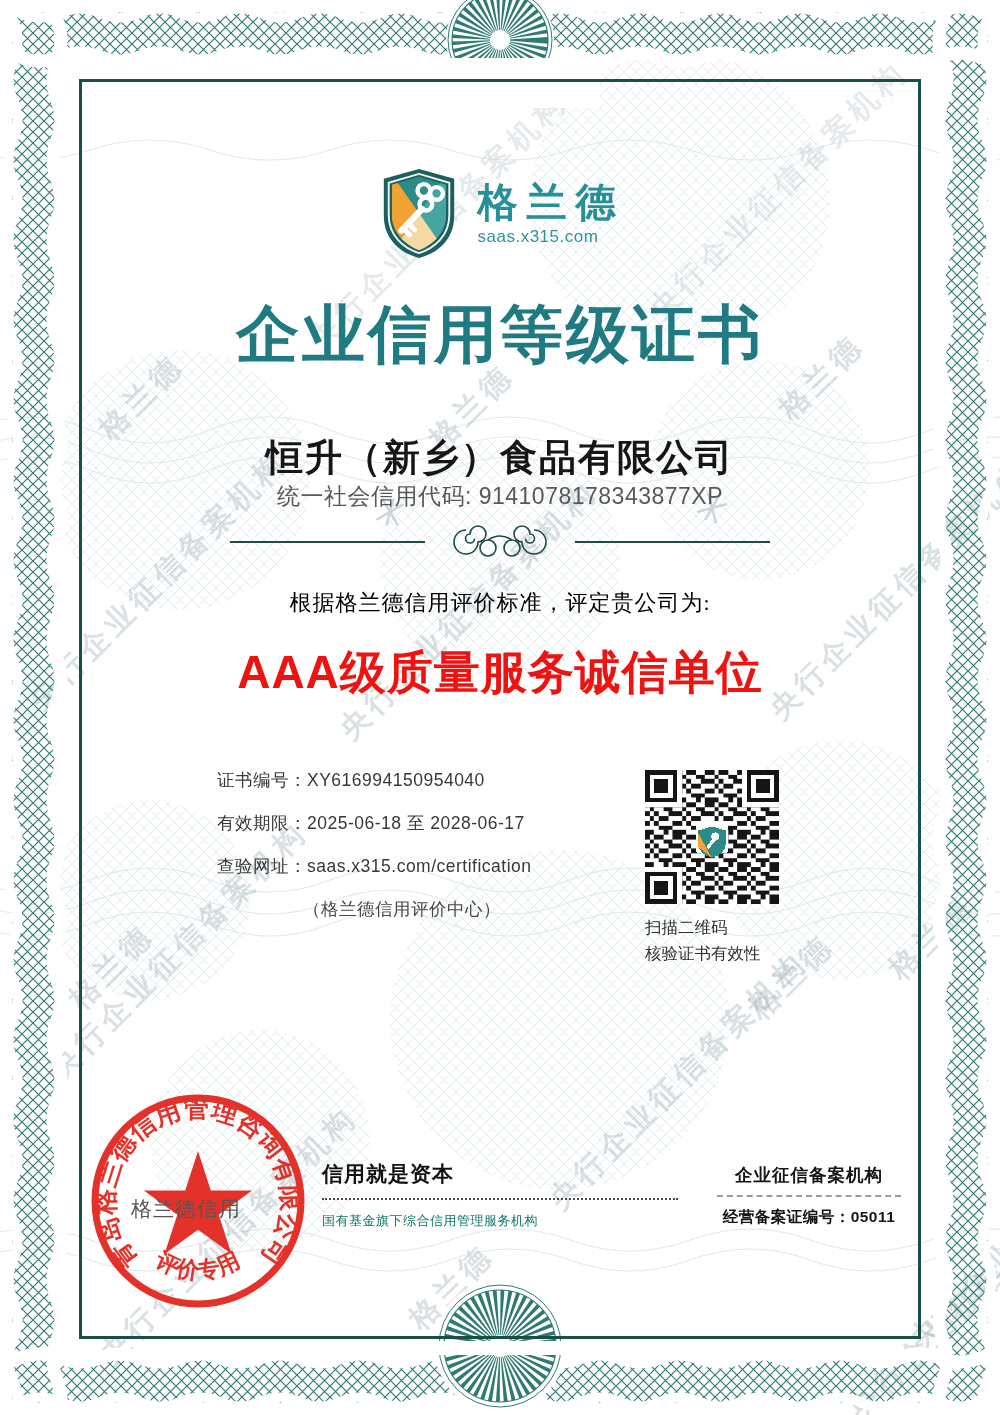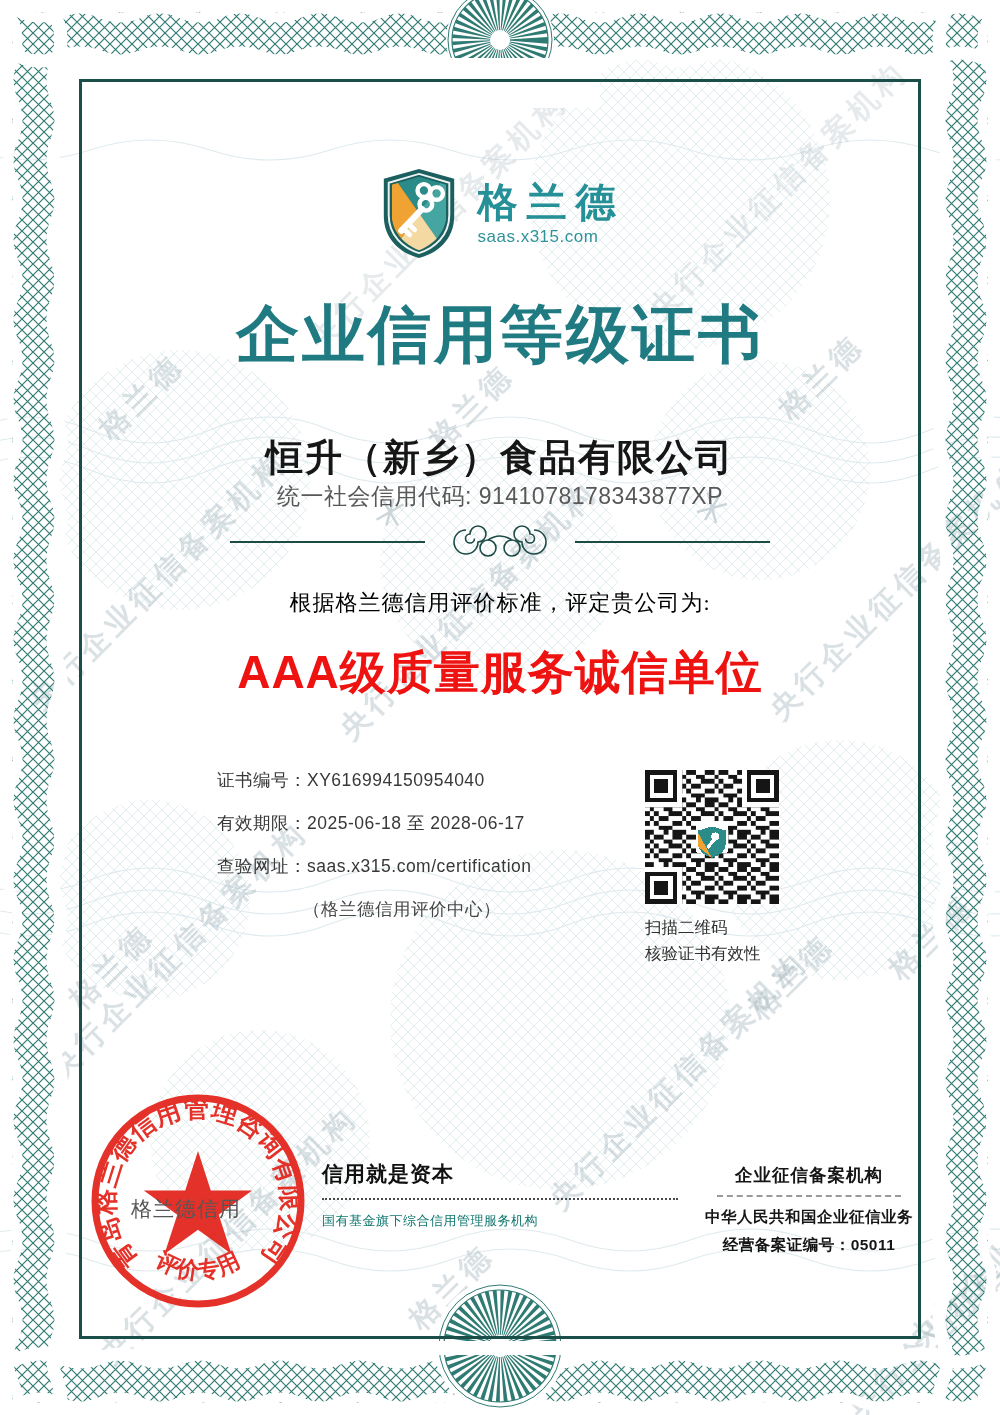--- a/index.html
+++ b/index.html
@@ -281,18 +281,17 @@
 
     <div class="f-center">
       <div class="f-title">信用就是资本</div>
       <div class="f-sep"></div>
       <div class="f-line">国有基金旗下综合信用管理服务机构</div>
     </div>
 
     <div class="f-right">
       <div class="f-title">企业征信备案机构</div>
       <div class="f-sep"></div>
-      <div class="f-line">中华人民共和国企业征信业务</div>
       <div class="f-line">经营备案证编号：05011</div>
     </div>
 
   </div>
 </div>
 
 </body></html>

